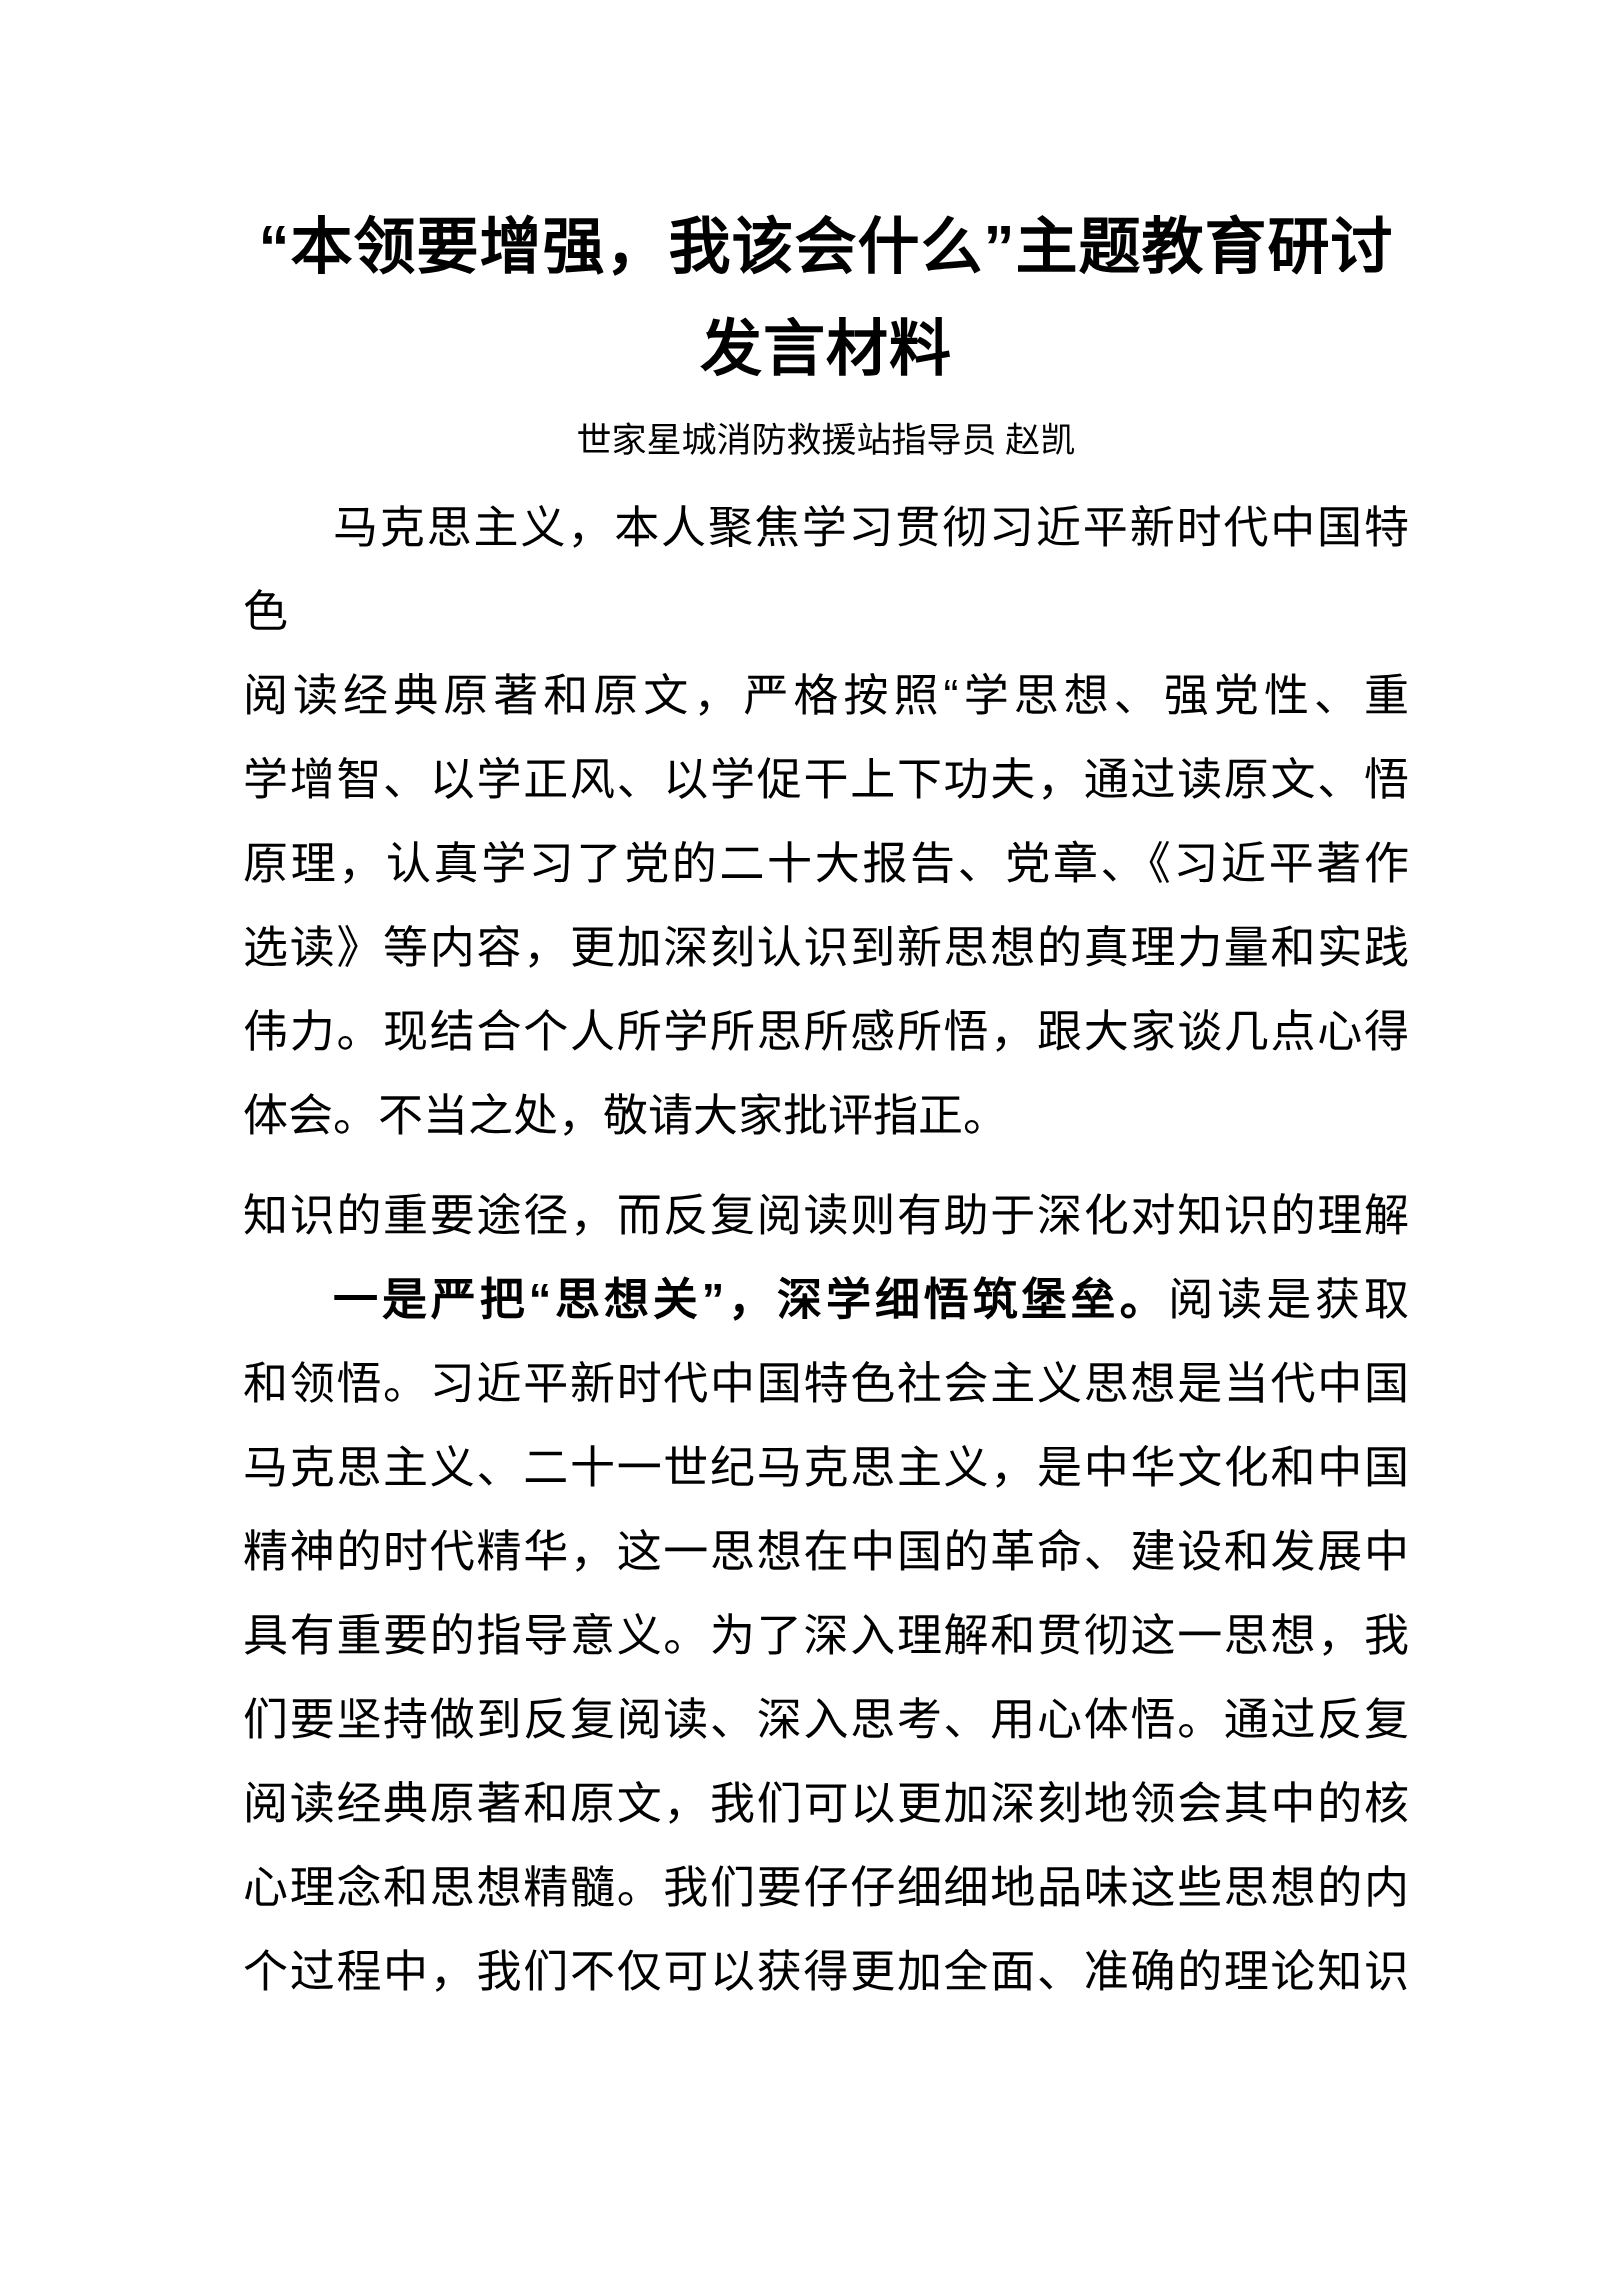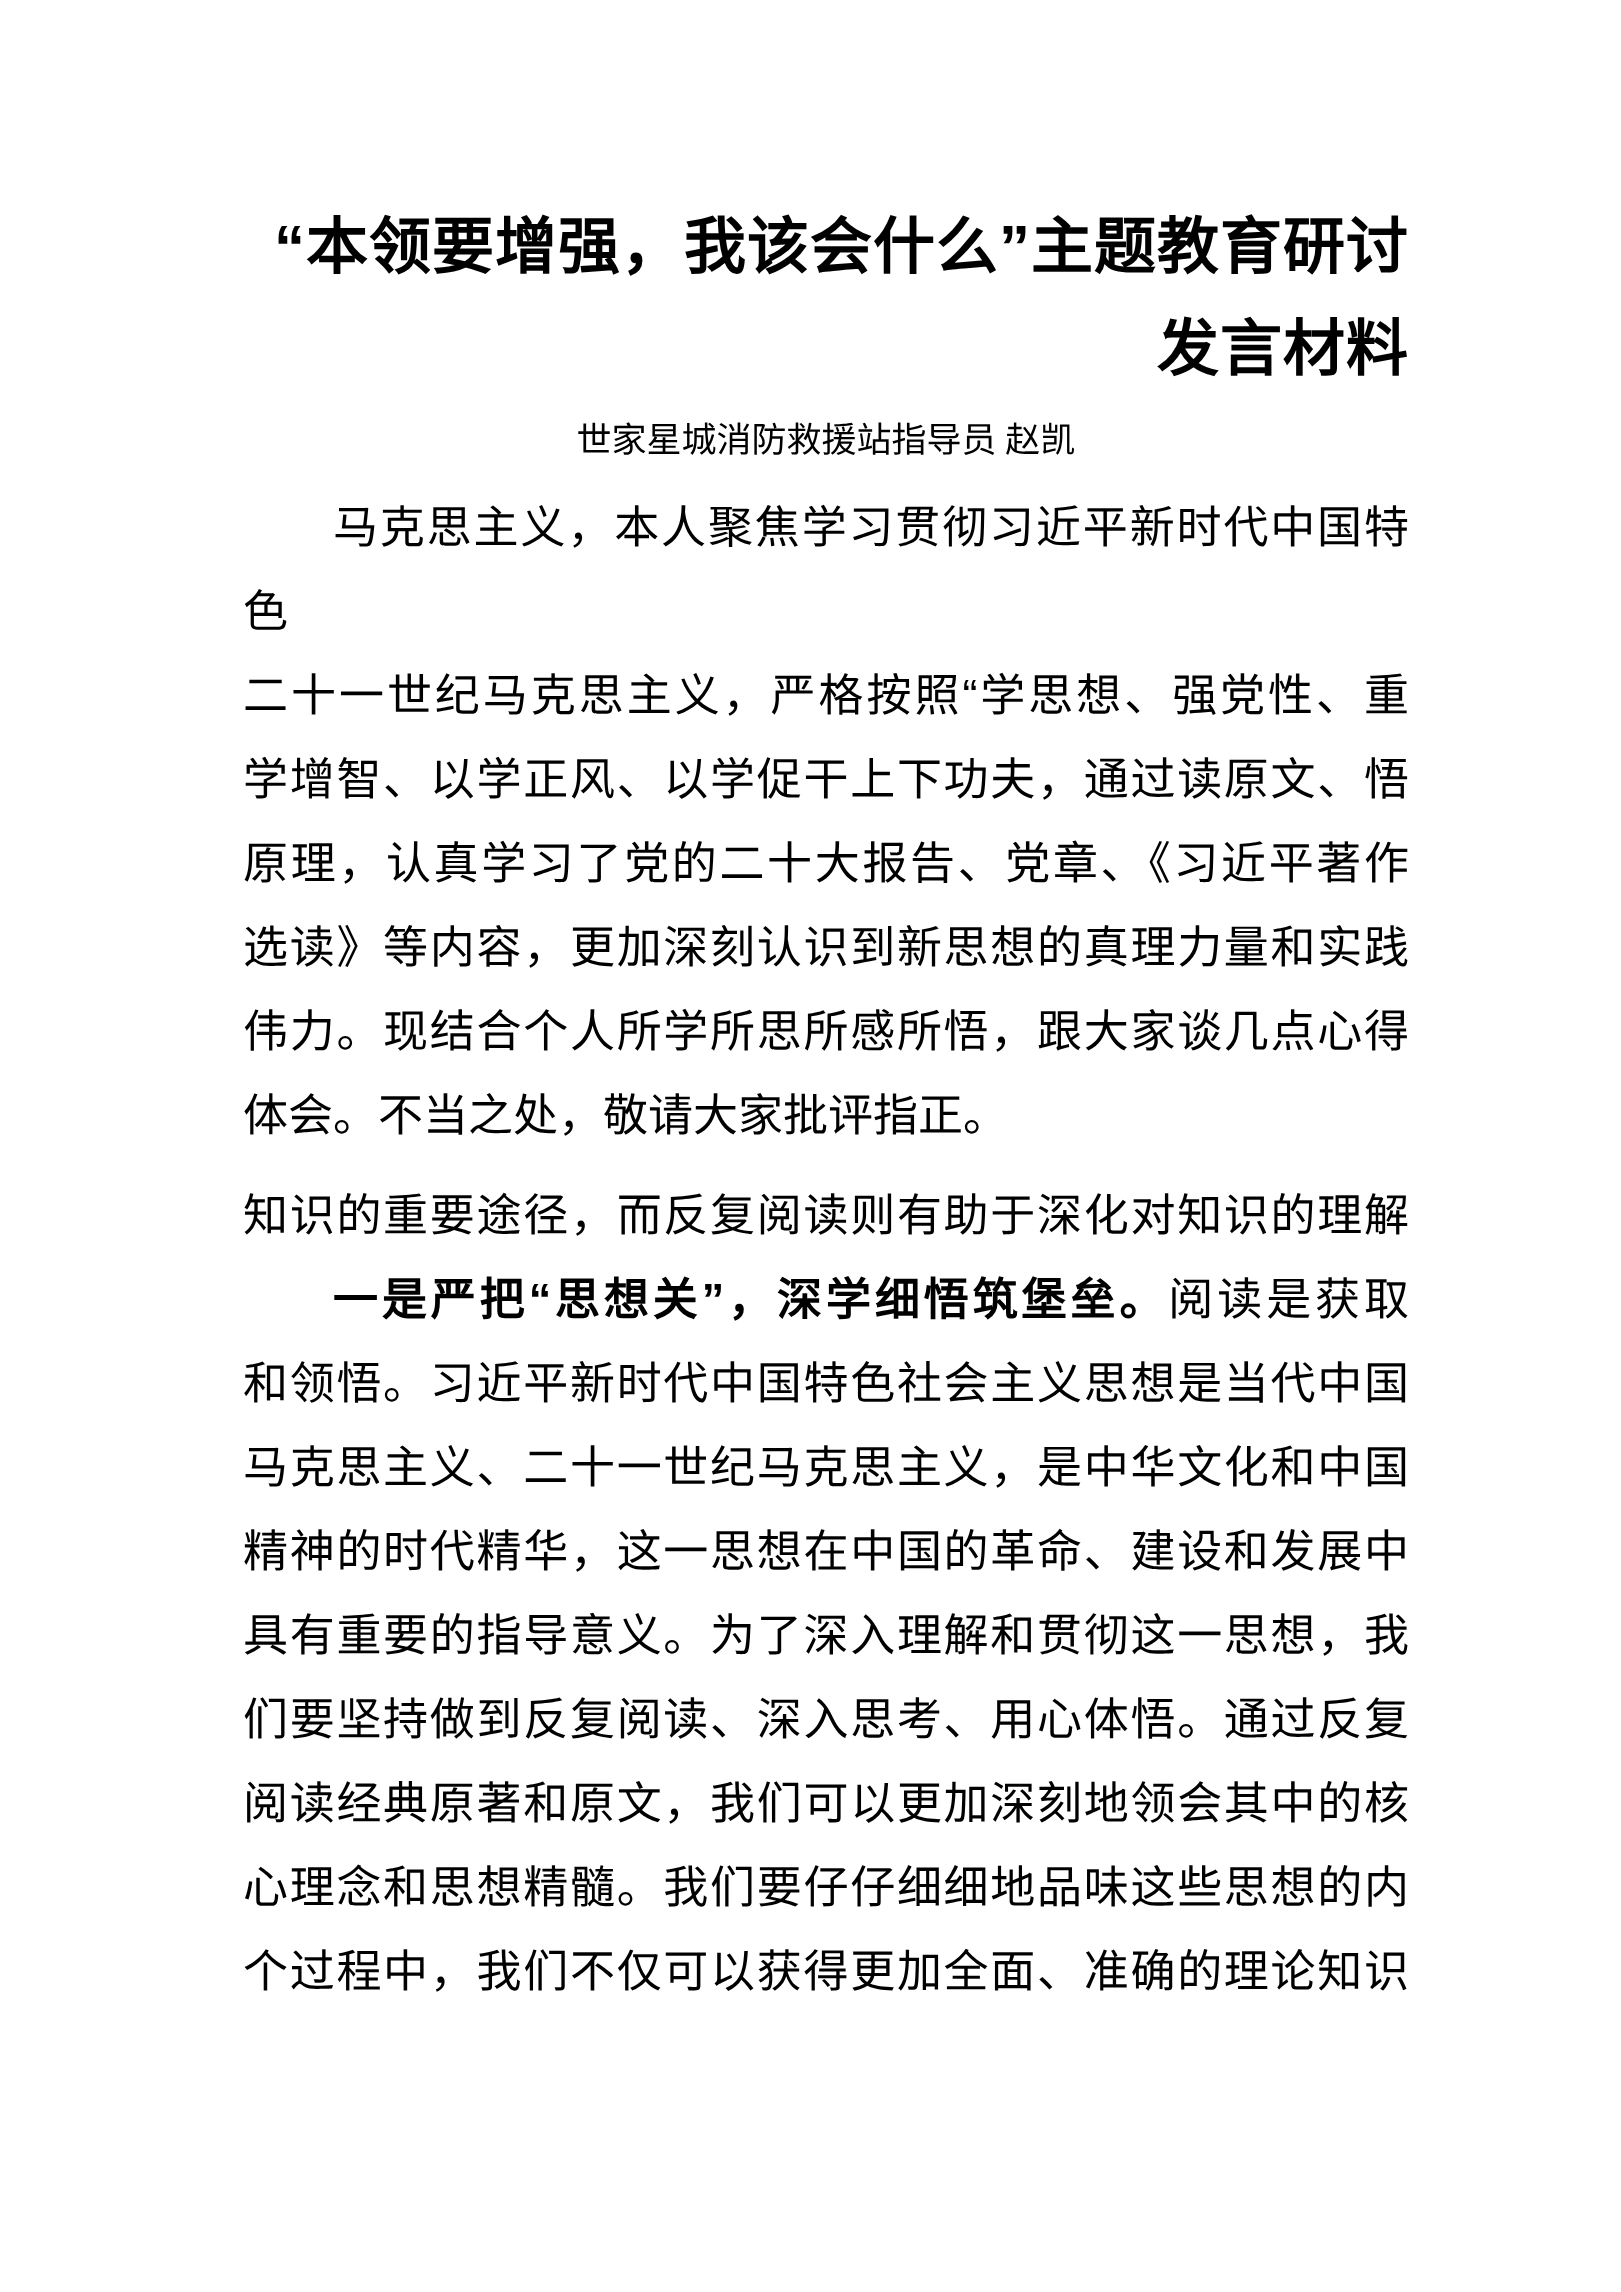--- a/index.html
+++ b/index.html
@@ -17,21 +17,21 @@
     margin: 0 auto;
   }
   .content {
     padding: 196px 212px 0 243px; 
   }
   .doc-title {
     font-family: "Liberation Sans", sans-serif;
     font-weight: 700;
     font-size: 62px;
     line-height: 102px;
-    text-align: right;
+    text-align: center;
     letter-spacing: 1px;
   }
   .byline {
     font-family: "Liberation Serif", serif;
     font-weight: 400;
     font-size: 35px;
     line-height: 61px;
     text-align: center;
     margin-top: 9.8px;
   }
@@ -64,21 +64,21 @@
 
     <div class="doc-title">
       <div class="title-line">“本领要增强，我该会什么”主题教育研讨</div>
       <div class="title-line">发言材料</div>
     </div>
 
     <div class="byline">世家星城消防救援站指导员 赵凯</div>
 
     <div class="para">
       <div class="line indent">马克思主义，本人聚焦学习贯彻习近平新时代中国特色</div>
-      <div class="line">二十一世纪马克思主义，严格按照“学思想、强党性、重</div>
+      <div class="line">阅读经典原著和原文，严格按照“学思想、强党性、重</div>
       <div class="line">学增智、以学正风、以学促干上下功夫，通过读原文、悟</div>
       <div class="line">原理，认真学习了党的二十大报告、党章、《习近平著作</div>
       <div class="line">选读》等内容，更加深刻认识到新思想的真理力量和实践</div>
       <div class="line">伟力。现结合个人所学所思所感所悟，跟大家谈几点心得</div>
       <div class="line end">体会。不当之处，敬请大家批评指正。</div>
     </div>
 
     <div class="para">
       <div class="line">知识的重要途径，而反复阅读则有助于深化对知识的理解</div>
       <div class="line indent"><b>一是严把“思想关”，深学细悟筑堡垒。</b><span>阅读是获取</span></div>

